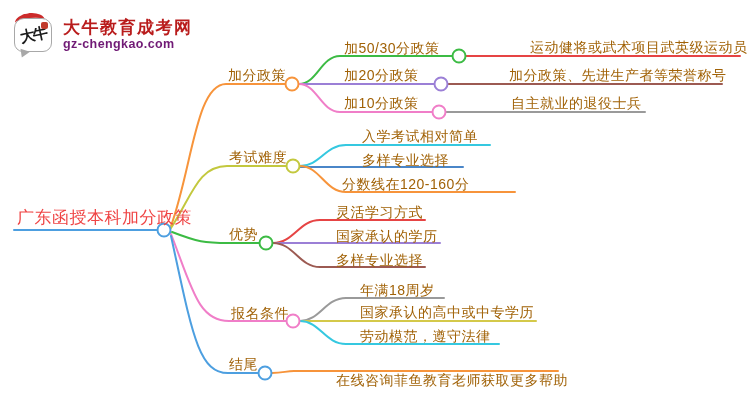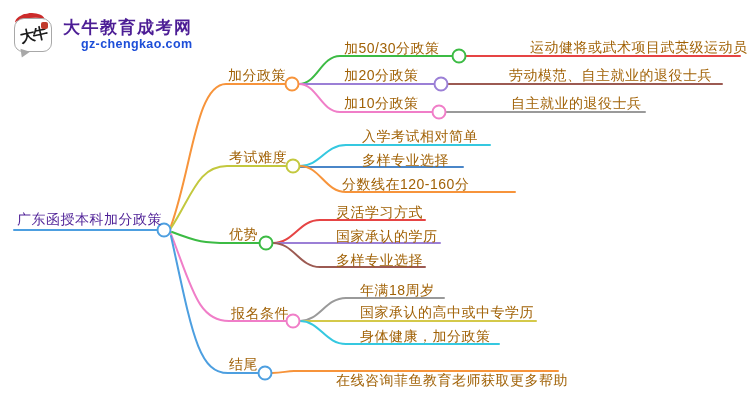--- a/index.html
+++ b/index.html
@@ -6,21 +6,21 @@
   body{
     width:750px;height:410px;position:relative;background:#ffffff;
     font-family:"Liberation Sans","DejaVu Sans",sans-serif;overflow:hidden;
   }
   .canvas{position:absolute;inset:0;}
   svg.wires{position:absolute;left:0;top:0;}
   .lbl{
     position:absolute;font-size:14px;line-height:16px;color:#a16207;
     white-space:nowrap;letter-spacing:0.5px;
   }
-  .lbl.root{font-size:14px;color:#4c1d95;}
+  .lbl.root{font-size:17px;color:#ef4444;font-family:Liberation Mono, monospace;}
   
   .logo{position:absolute;left:12px;top:13px;display:flex;align-items:center;gap:7px;}
   .logo-mark{position:relative;width:44px;height:44px;}
   .logo-hat{
     position:absolute;left:3px;top:0px;width:30px;height:12px;
     border-top:5px solid #cc2b2b;border-radius:50%;transform:rotate(-6deg);
   }
   .logo-bubble{
     position:absolute;left:2px;top:5px;width:36px;height:32px;background:#fff;
     border:1.5px solid #a8a8a8;border-radius:10px 10px 9px 9px;
@@ -33,24 +33,24 @@
   }
   .logo-chars{
     font-family:"Liberation Serif","DejaVu Serif",serif;font-weight:bold;
     font-size:15px;color:#1a1a1a;transform:rotate(-12deg);letter-spacing:-2px;
   }
   .logo-seal{
     position:absolute;right:3px;top:3px;width:7px;height:7px;
     background:#c03a2b;border-radius:2px;
   }
   .logo-title{
-    font-size:17px;font-weight:bold;color:#4c1d95;letter-spacing:1.5px;line-height:19px;
+    font-size:17px;font-weight:bold;color:#b91c1c;letter-spacing:1.5px;line-height:19px;
   }
   .logo-url{
-    font-size:12.5px;font-weight:bold;color:#1d4ed8;letter-spacing:0.4px;line-height:15px;text-align:right;
+    font-size:12.5px;font-weight:bold;color:#701a75;letter-spacing:0.4px;line-height:15px;
   }
 </style>
 </head>
 <body>
 
 <div class="canvas">
 
   <svg class="wires" width="750" height="410" viewBox="0 0 750 410" fill="none" stroke-width="2" stroke-linecap="round">
 
     <path d="M14 230 H157" stroke="#4d9fe0"></path>
@@ -106,35 +106,35 @@
       <div class="logo-url">gz-chengkao.com</div>
     </div>
   </div>
 
   <div class="lbl root" style="left:17px;top:211px">广东函授本科加分政策</div>
 
   <div class="lbl" style="left:228px;top:67px">加分政策</div>
   <div class="lbl" style="left:344px;top:40px">加50/30分政策</div>
   <div class="lbl" style="left:530px;top:39px">运动健将或武术项目武英级运动员</div>
   <div class="lbl" style="left:344px;top:67px">加20分政策</div>
-  <div class="lbl" style="left:509px;top:67px">劳动模范、自主就业的退役士兵</div>
+  <div class="lbl" style="left:509px;top:67px">加分政策、先进生产者等荣誉称号</div>
   <div class="lbl" style="left:344px;top:95px">加10分政策</div>
   <div class="lbl" style="left:511px;top:95px">自主就业的退役士兵</div>
 
   <div class="lbl" style="left:229px;top:149px">考试难度</div>
   <div class="lbl" style="left:362px;top:128px">入学考试相对简单</div>
   <div class="lbl" style="left:362px;top:152px">多样专业选择</div>
   <div class="lbl" style="left:342px;top:176px">分数线在120-160分</div>
 
   <div class="lbl" style="left:229px;top:226px">优势</div>
   <div class="lbl" style="left:336px;top:204px">灵活学习方式</div>
   <div class="lbl" style="left:336px;top:228px">国家承认的学历</div>
   <div class="lbl" style="left:336px;top:252px">多样专业选择</div>
 
   <div class="lbl" style="left:231px;top:305px">报名条件</div>
   <div class="lbl" style="left:360px;top:282px">年满18周岁</div>
   <div class="lbl" style="left:360px;top:304px">国家承认的高中或中专学历</div>
-  <div class="lbl" style="left:360px;top:328px">身体健康，加分政策</div>
+  <div class="lbl" style="left:360px;top:328px">劳动模范，遵守法律</div>
 
   <div class="lbl" style="left:229px;top:356px">结尾</div>
   <div class="lbl" style="left:336px;top:372px">在线咨询菲鱼教育老师获取更多帮助</div>
 
 </div>
 
 </body></html>

